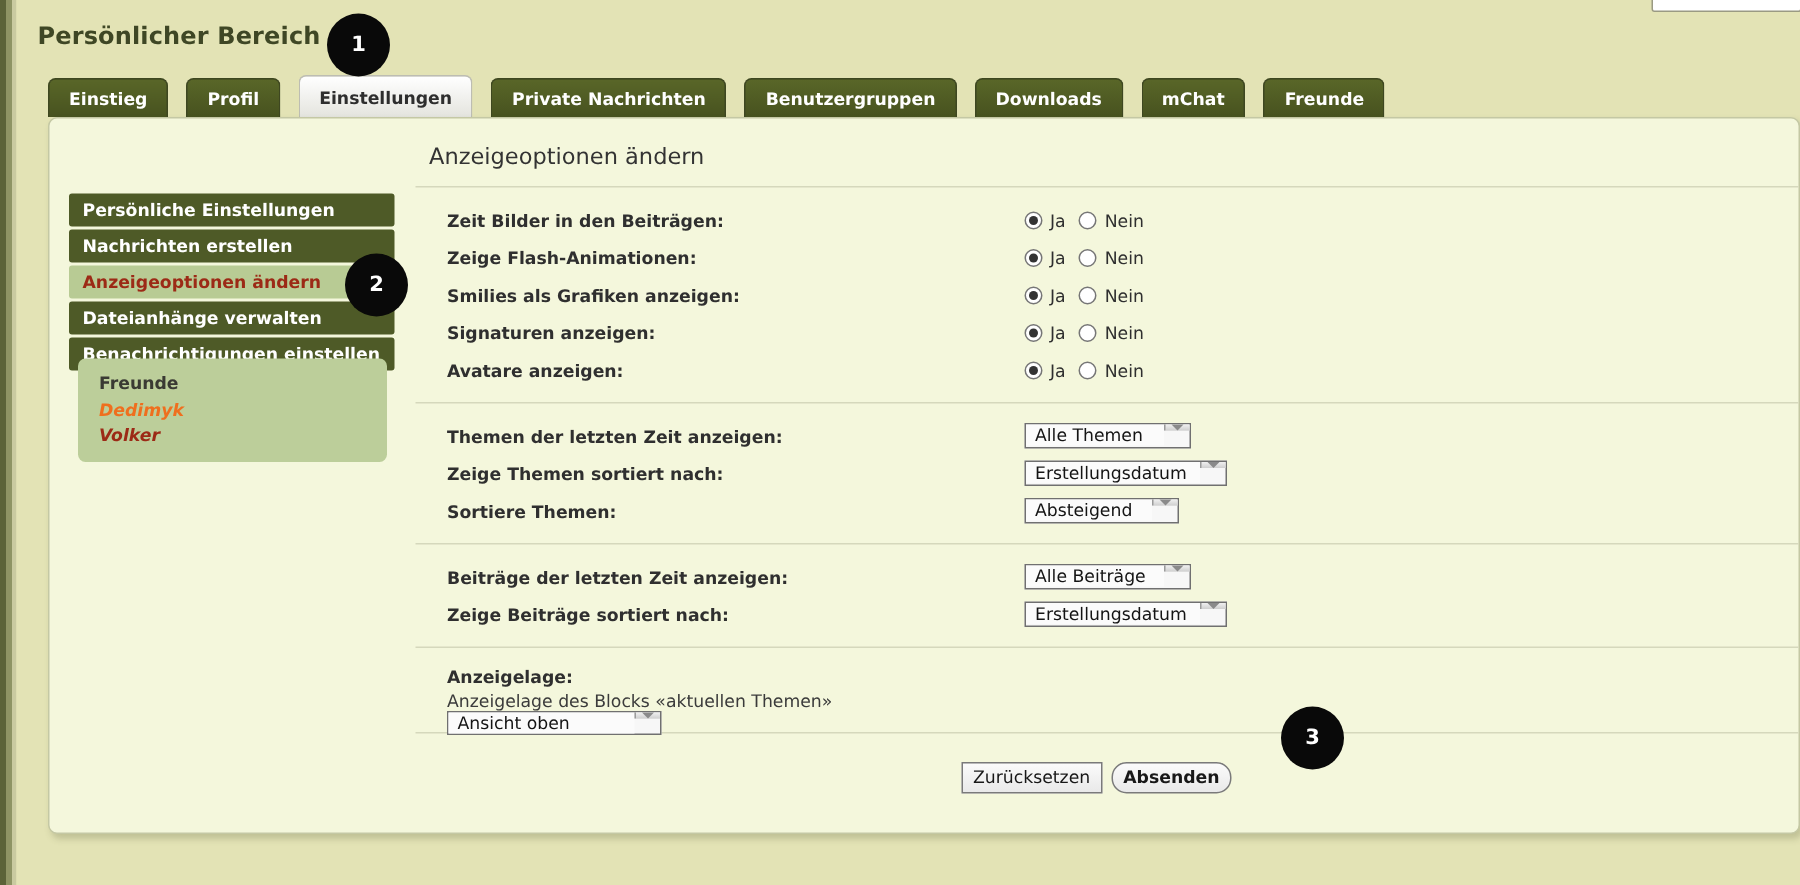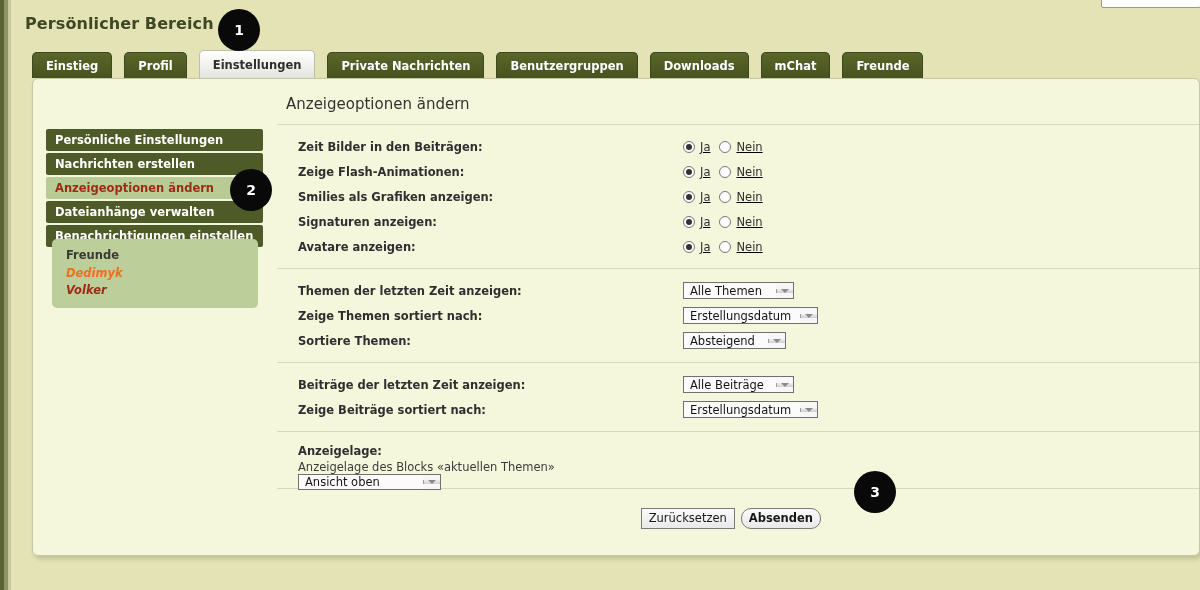--- a/index.html
+++ b/index.html
@@ -161,21 +161,21 @@
   .row.tall { height: 38px; align-items: flex-start; padding-top: 3px; flex-direction: column; }
   .lbl .sub {
     display: block;
     font-weight: normal;
     font-size: 11.5px;
     color: #3b3b3b;
     margin-top: 2px;
   }
 
   
-  .radios { display: flex; align-items: center; gap: 9px; text-decoration: underline; }
+  .radios { display: flex; align-items: center; gap: 9px; }
   .radio-opt { display: flex; align-items: center; gap: 5px; cursor: pointer; }
   .radio {
     width: 12px; height: 12px;
     border-radius: 50%;
     border: 1px solid #767676;
     background: #ffffff;
     display: inline-block;
     position: relative;
     flex: none;
   }
@@ -186,21 +186,21 @@
     transform: translate(-50%,-50%);
     width: 6px; height: 6px;
     border-radius: 50%;
     background: #333333;
   }
   .radio-label { font-size: 11.5px; color: #2f2f2f; }
 
   
   .select {
     display: inline-flex;
-    align-items: center;
+    align-items: flex-start;
     height: 17px;
     background: #f7f7f7;
     border: 1px solid #707070;
     cursor: pointer;
   }
   .select .val {
     padding: 0 7px 0 6px;
     display: flex; align-items: center;
     font-size: 11.5px; color: #141414;
     background: #fbfbfb;

